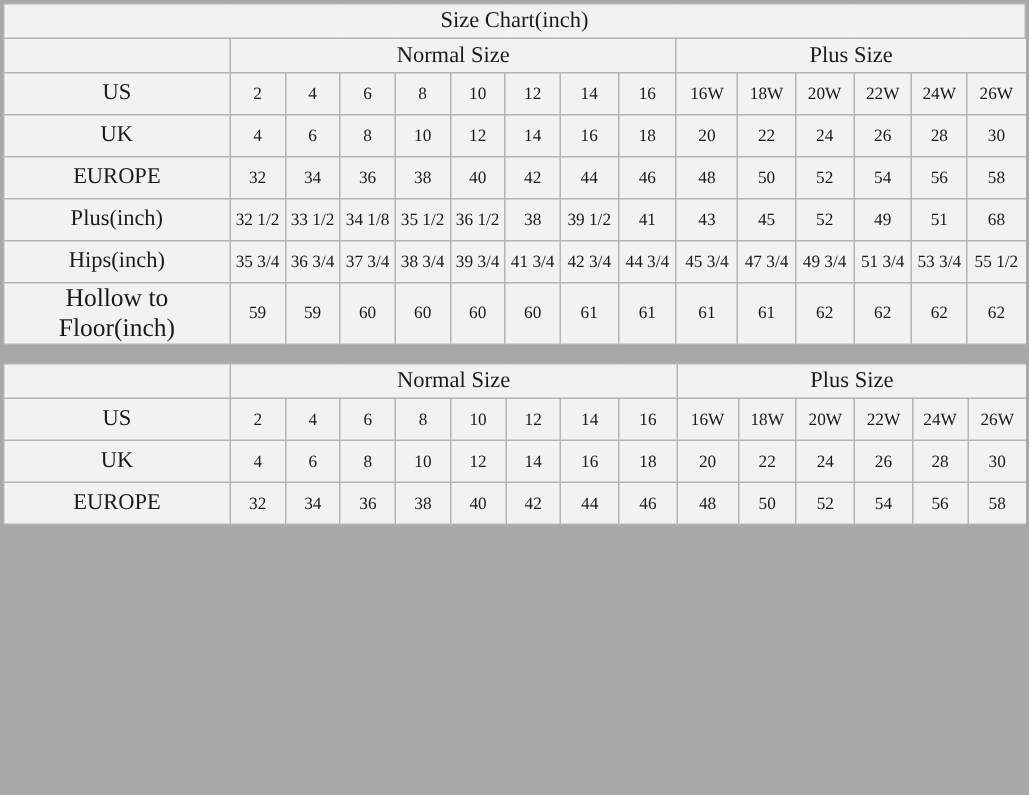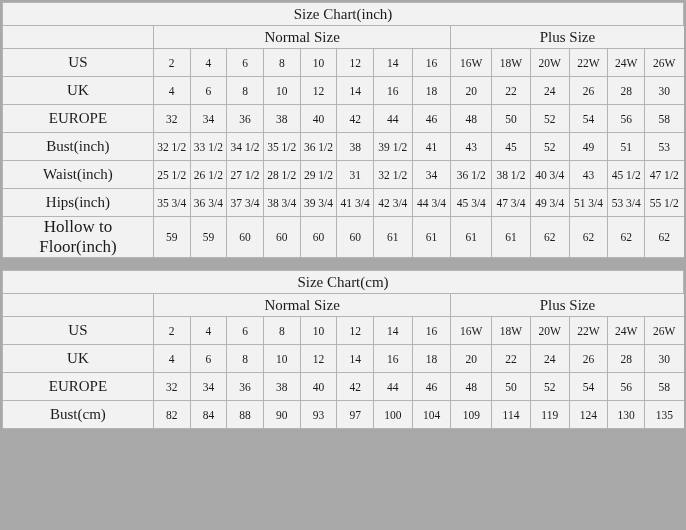--- a/index.html
+++ b/index.html
@@ -153,52 +153,35 @@
         <td class="datacell">44</td>
         <td class="datacell">46</td>
         <td class="datacell">48</td>
         <td class="datacell">50</td>
         <td class="datacell">52</td>
         <td class="datacell">54</td>
         <td class="datacell">56</td>
         <td class="datacell last">58</td>
       </tr>
       <tr>
-        <td class="rowlabel">Bust(inch)</td>
+        <td class="rowlabel">Plus(inch)</td>
         <td class="datacell">32 1/2</td>
         <td class="datacell">33 1/2</td>
-        <td class="datacell">34 1/2</td>
+        <td class="datacell">34 1/8</td>
         <td class="datacell">35 1/2</td>
         <td class="datacell">36 1/2</td>
         <td class="datacell">38</td>
         <td class="datacell">39 1/2</td>
         <td class="datacell">41</td>
         <td class="datacell">43</td>
         <td class="datacell">45</td>
         <td class="datacell">52</td>
         <td class="datacell">49</td>
         <td class="datacell">51</td>
-        <td class="datacell last">53</td>
-      </tr>
-      <tr>
-        <td class="rowlabel">Waist(inch)</td>
-        <td class="datacell">25 1/2</td>
-        <td class="datacell">26 1/2</td>
-        <td class="datacell">27 1/2</td>
-        <td class="datacell">28 1/2</td>
-        <td class="datacell">29 1/2</td>
-        <td class="datacell">31</td>
-        <td class="datacell">32 1/2</td>
-        <td class="datacell">34</td>
-        <td class="datacell">36 1/2</td>
-        <td class="datacell">38 1/2</td>
-        <td class="datacell">40 3/4</td>
-        <td class="datacell">43</td>
-        <td class="datacell">45 1/2</td>
-        <td class="datacell last">47 1/2</td>
+        <td class="datacell last">68</td>
       </tr>
       <tr>
         <td class="rowlabel">Hips(inch)</td>
         <td class="datacell">35 3/4</td>
         <td class="datacell">36 3/4</td>
         <td class="datacell">37 3/4</td>
         <td class="datacell">38 3/4</td>
         <td class="datacell">39 3/4</td>
         <td class="datacell">41 3/4</td>
         <td class="datacell">42 3/4</td>
@@ -247,23 +230,20 @@
         <col style="width:38px">
       <col style="width:40px">
         <col style="width:38px">
         <col style="width:38px">
         <col style="width:38px">
       <col style="width:36px">
         <col style="width:38px">
     </colgroup>
     <tbody>
       <tr>
-        <td class="title-cell" colspan="15">Size Chart(cm)</td>
-      </tr>
-      <tr>
         <td class="group-cell corner-cell"></td>
         <td class="group-cell" colspan="8">Normal Size</td>
         <td class="group-cell last" colspan="6">Plus Size</td>
       </tr>
       <tr>
         <td class="rowlabel">US</td>
         <td class="datacell">2</td>
         <td class="datacell">4</td>
         <td class="datacell">6</td>
         <td class="datacell">8</td>
@@ -305,34 +285,17 @@
         <td class="datacell">42</td>
         <td class="datacell">44</td>
         <td class="datacell">46</td>
         <td class="datacell">48</td>
         <td class="datacell">50</td>
         <td class="datacell">52</td>
         <td class="datacell">54</td>
         <td class="datacell">56</td>
         <td class="datacell last">58</td>
       </tr>
-      <tr>
-        <td class="rowlabel">Bust(cm)</td>
-        <td class="datacell">82</td>
-        <td class="datacell">84</td>
-        <td class="datacell">88</td>
-        <td class="datacell">90</td>
-        <td class="datacell">93</td>
-        <td class="datacell">97</td>
-        <td class="datacell">100</td>
-        <td class="datacell">104</td>
-        <td class="datacell">109</td>
-        <td class="datacell">114</td>
-        <td class="datacell">119</td>
-        <td class="datacell">124</td>
-        <td class="datacell">130</td>
-        <td class="datacell last">135</td>
-      </tr>
     </tbody>
   </table>
 </div>
 
 <div class="bottom-gap"></div>
 
 </body></html>

